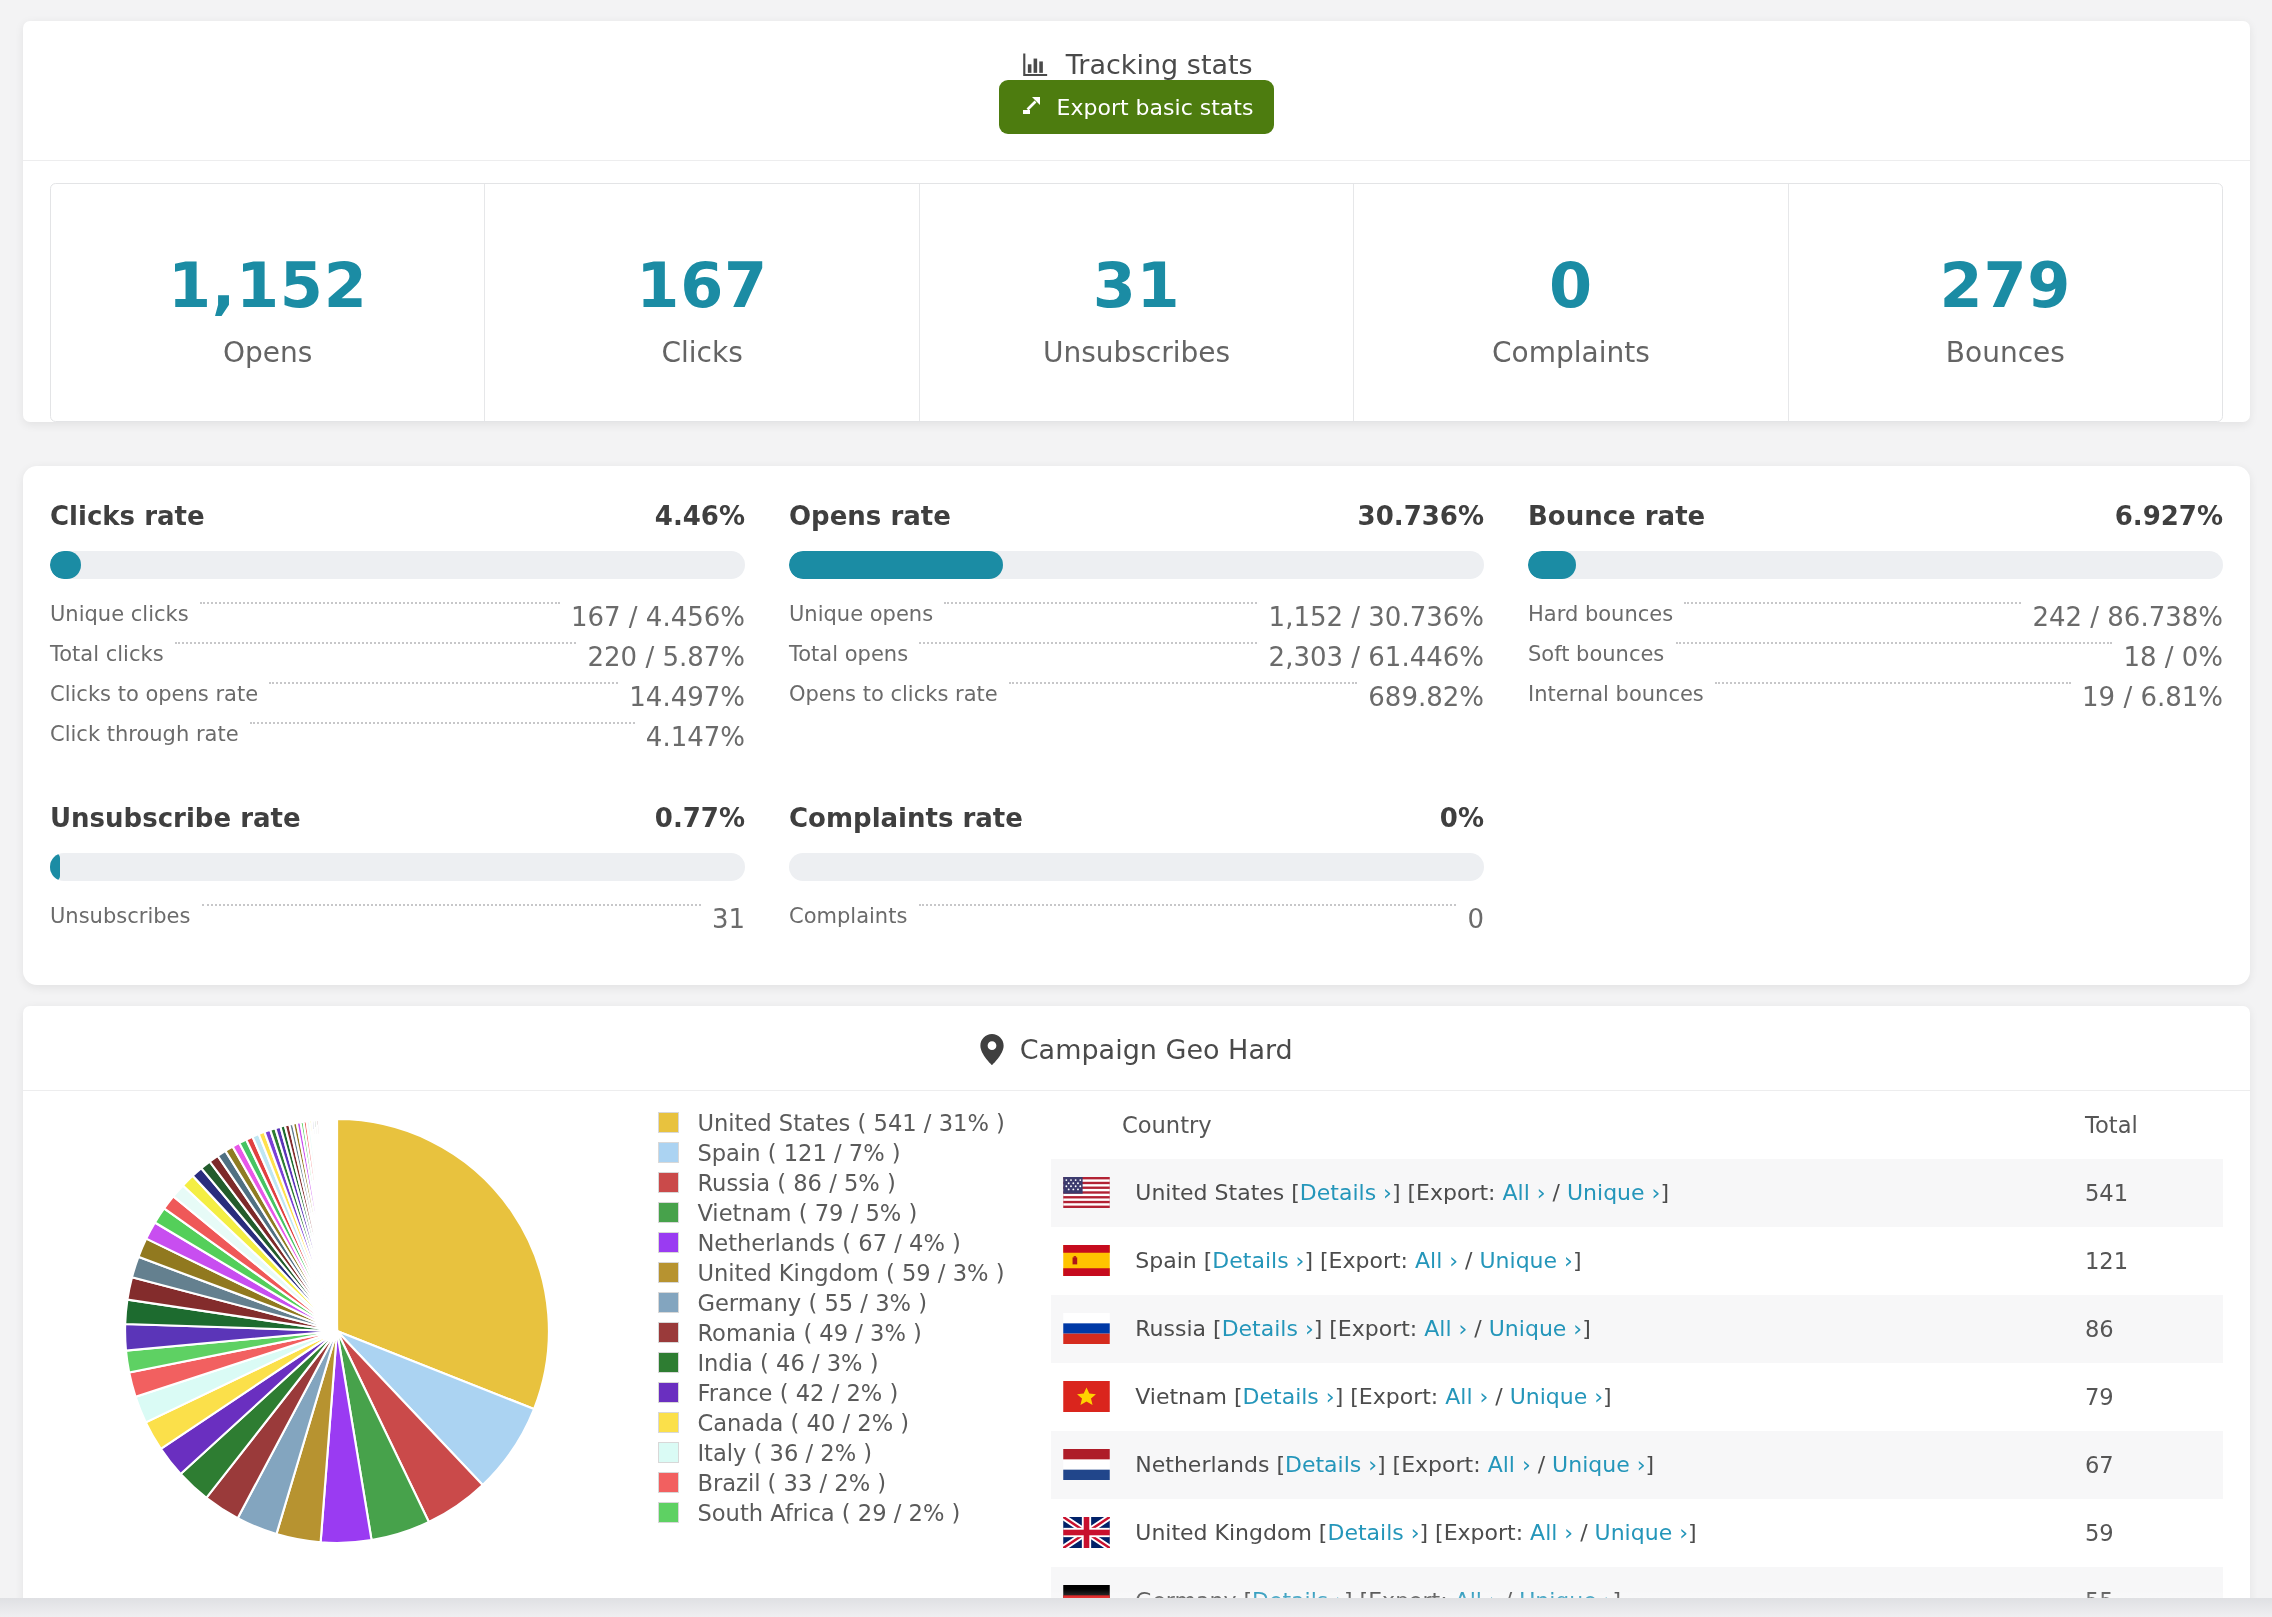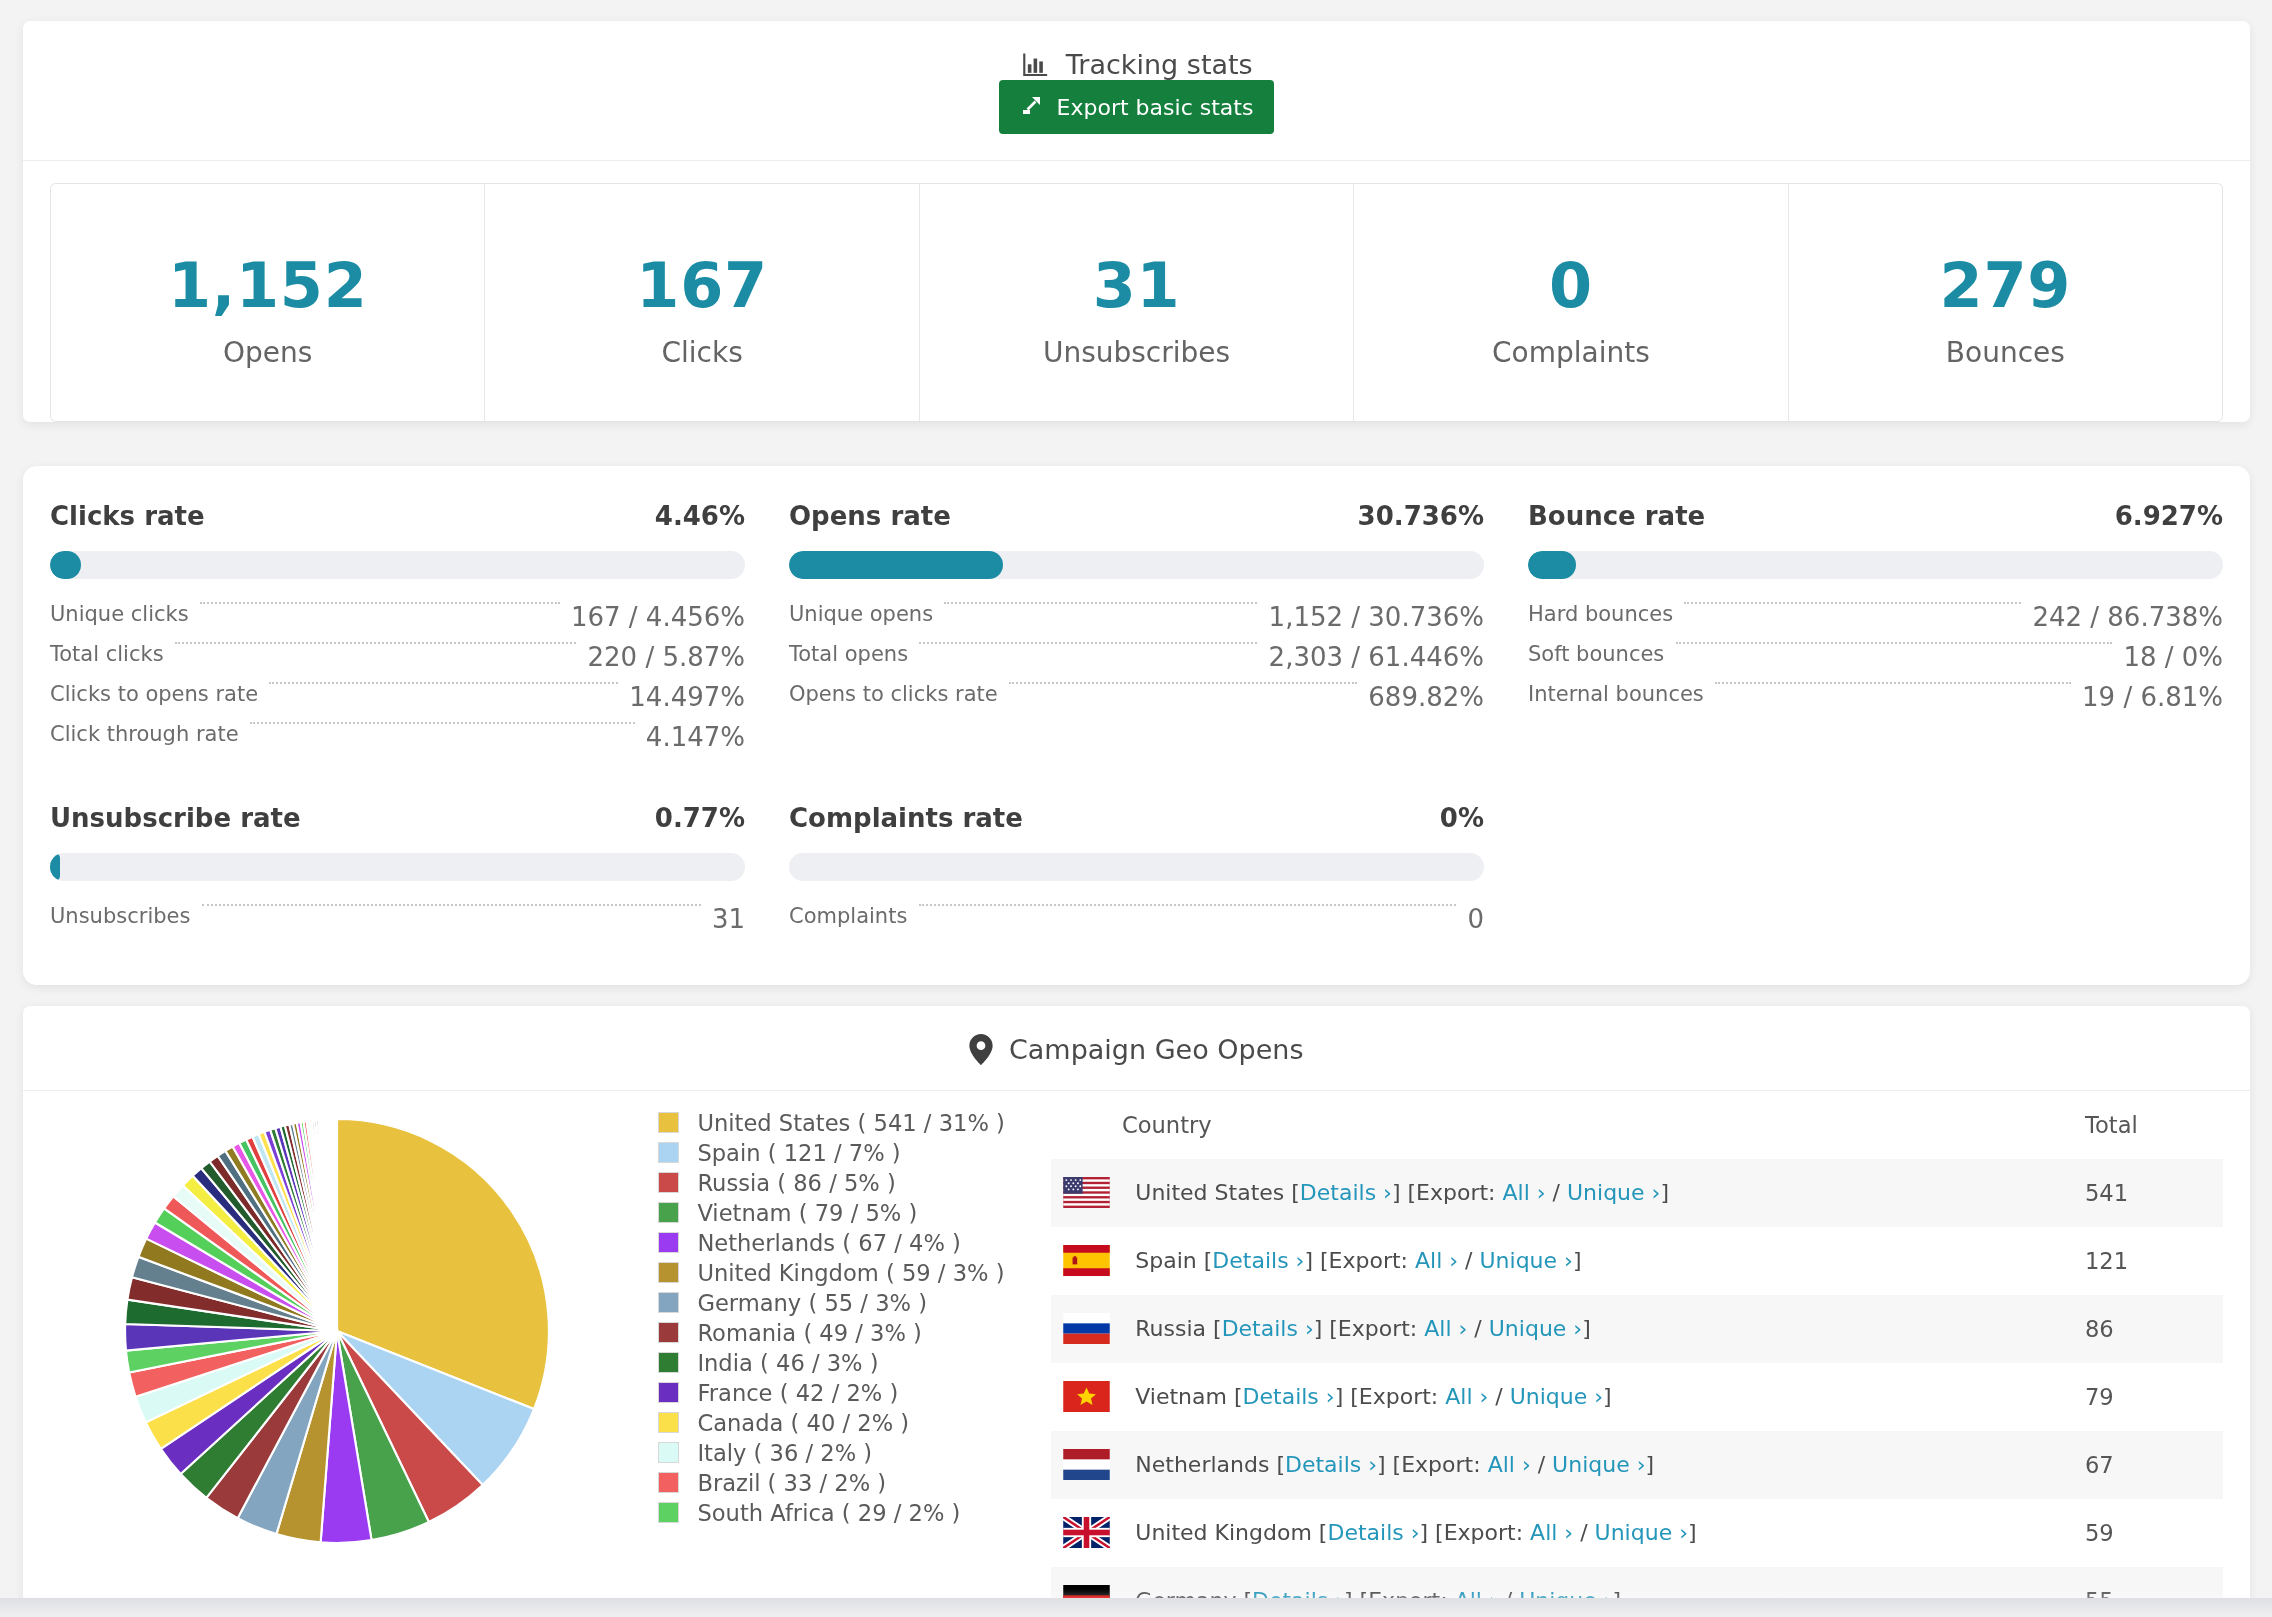--- a/index.html
+++ b/index.html
@@ -23,23 +23,23 @@
     border-bottom:0.7px solid #ededee;
     flex-direction:column;
   }
   .card-title { display:flex; align-items:center; gap:15.5px; font-size:27px; color:#4a4a4a; font-weight:500; }
   .card-title svg { display:block; }
 
   
   #tracking-card { margin-top:21px; }
   .export-btn {
     display:flex; align-items:center; gap:13px;
-    background:#15803d; color:#fff; border:none; cursor:pointer;
+    background:#4d7c0f; color:#fff; border:none; cursor:pointer;
     font-family:inherit; font-size:22px; font-weight:400;
-    padding:12.7px 21px; border-radius:4px;
+    padding:12.7px 21px; border-radius:9px;
   }
   .stats-row {
     display:flex;
     margin:22.6px 27px 44px 27px;
     border:0.7px solid #e3e4e6; border-radius:5.6px;
   }
   .stat { flex:1; text-align:center; padding:65px 7px 52px 7px; border-right:0.7px solid #e6e7e9; }
   .stat:last-child { border-right:none; }
   .stat-value { font-size:62px; font-weight:700; color:#1b8ca4; letter-spacing:0.7px; }
   .stat-label { font-size:28px; color:#646464; margin-top:14px; }
@@ -262,21 +262,21 @@
 </div>
 
 <div class="card" id="geo-card">
   <div class="card-header">
     <div class="card-title">
       <span>
         <svg width="24" height="31" viewBox="0 0 24 32" fill="#3f3f3f">
           <path d="M12 0C5.4 0 0 5.4 0 12c0 9 12 20 12 20s12-11 12-20C24 5.4 18.6 0 12 0zm0 16.5A4.5 4.5 0 1 1 12 7.5a4.5 4.5 0 0 1 0 9z"></path>
         </svg>
       </span>
-      <span>Campaign Geo Opens</span>
+      <span>Campaign Geo Hard</span>
     </div>
   </div>
   <div class="geo-content">
     <div class="pie-wrap">
       <svg id="pie-svg" width="438" height="438" viewBox="0 0 620 620">
           <path d="M310,310 L310.00,10.00 A300,300 0 0 1 588.91,420.49 Z" fill="#e8c23e" stroke="#ffffff" stroke-width="3"></path>
           <path d="M310,310 L588.91,420.49 A300,300 0 0 1 516.23,527.88 Z" fill="#abd3f2" stroke="#ffffff" stroke-width="3"></path>
           <path d="M310,310 L516.23,527.88 A300,300 0 0 1 440.03,580.36 Z" fill="#ca4a4a" stroke="#ffffff" stroke-width="3"></path>
           <path d="M310,310 L440.03,580.36 A300,300 0 0 1 358.93,605.98 Z" fill="#47a24b" stroke="#ffffff" stroke-width="3"></path>
           <path d="M310,310 L358.93,605.98 A300,300 0 0 1 286.80,609.10 Z" fill="#9a3bf2" stroke="#ffffff" stroke-width="3"></path>

